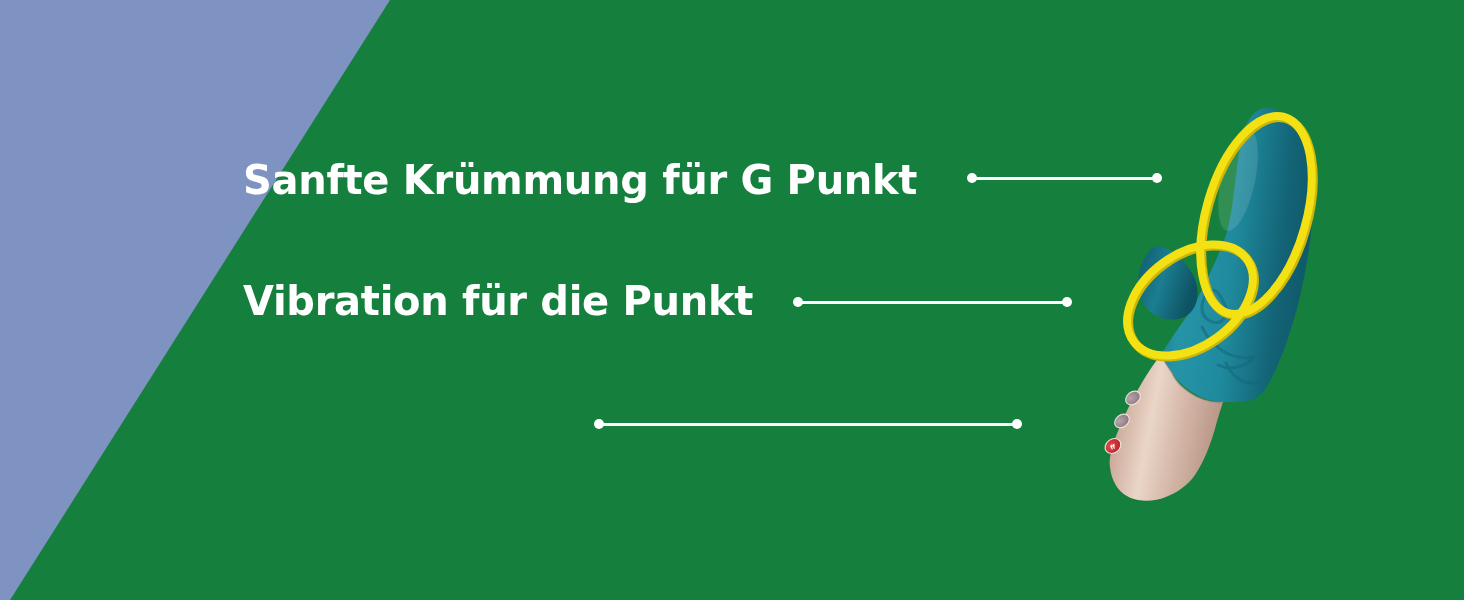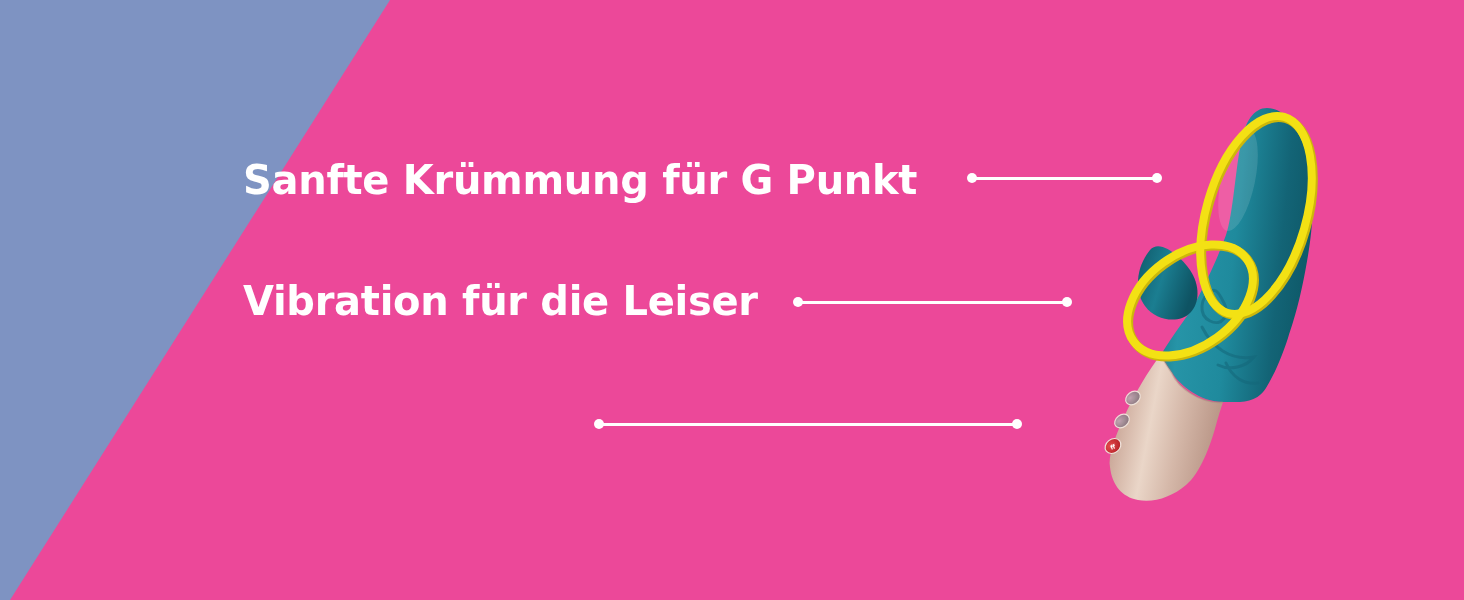--- a/index.html
+++ b/index.html
@@ -5,21 +5,21 @@
   html, body { margin: 0; padding: 0; }
   body {
     width: 1464px; height: 600px;
     overflow: hidden;
     font-family: "DejaVu Sans", sans-serif;
     position: relative;
   }
   .stage {
     position: absolute; inset: 0;
     width: 1464px; height: 600px;
-    background: #ec4899;
+    background: #15803d;
     overflow: hidden;
   }
   .diagonal-panel {
     position: absolute; inset: 0;
     background: #7E93C2;
     clip-path: polygon(0 0, 390px 0, 10px 600px, 0 600px);
   }
   .feature-label {
     position: absolute;
     left: 243px;
@@ -63,21 +63,21 @@
 
   <div class="diagonal-panel"></div>
 
   <div class="feature-label" style="top:157px;">Sanfte Krümmung für G Punkt</div>
   <div class="connector" style="left:972px; top:172px; width:185px;">
     <span class="line"></span>
     <span class="dot start"></span>
     <span class="dot end"></span>
   </div>
 
-  <div class="feature-label" style="top:278px;">Vibration für die Leiser</div>
+  <div class="feature-label" style="top:278px;">Vibration für die Punkt</div>
   <div class="connector" style="left:798px; top:296px; width:269px;">
     <span class="line"></span>
     <span class="dot start"></span>
     <span class="dot end"></span>
   </div>
 
   <div class="connector" style="left:599px; top:418px; width:418px;">
     <span class="line"></span>
     <span class="dot start"></span>
     <span class="dot end"></span>

